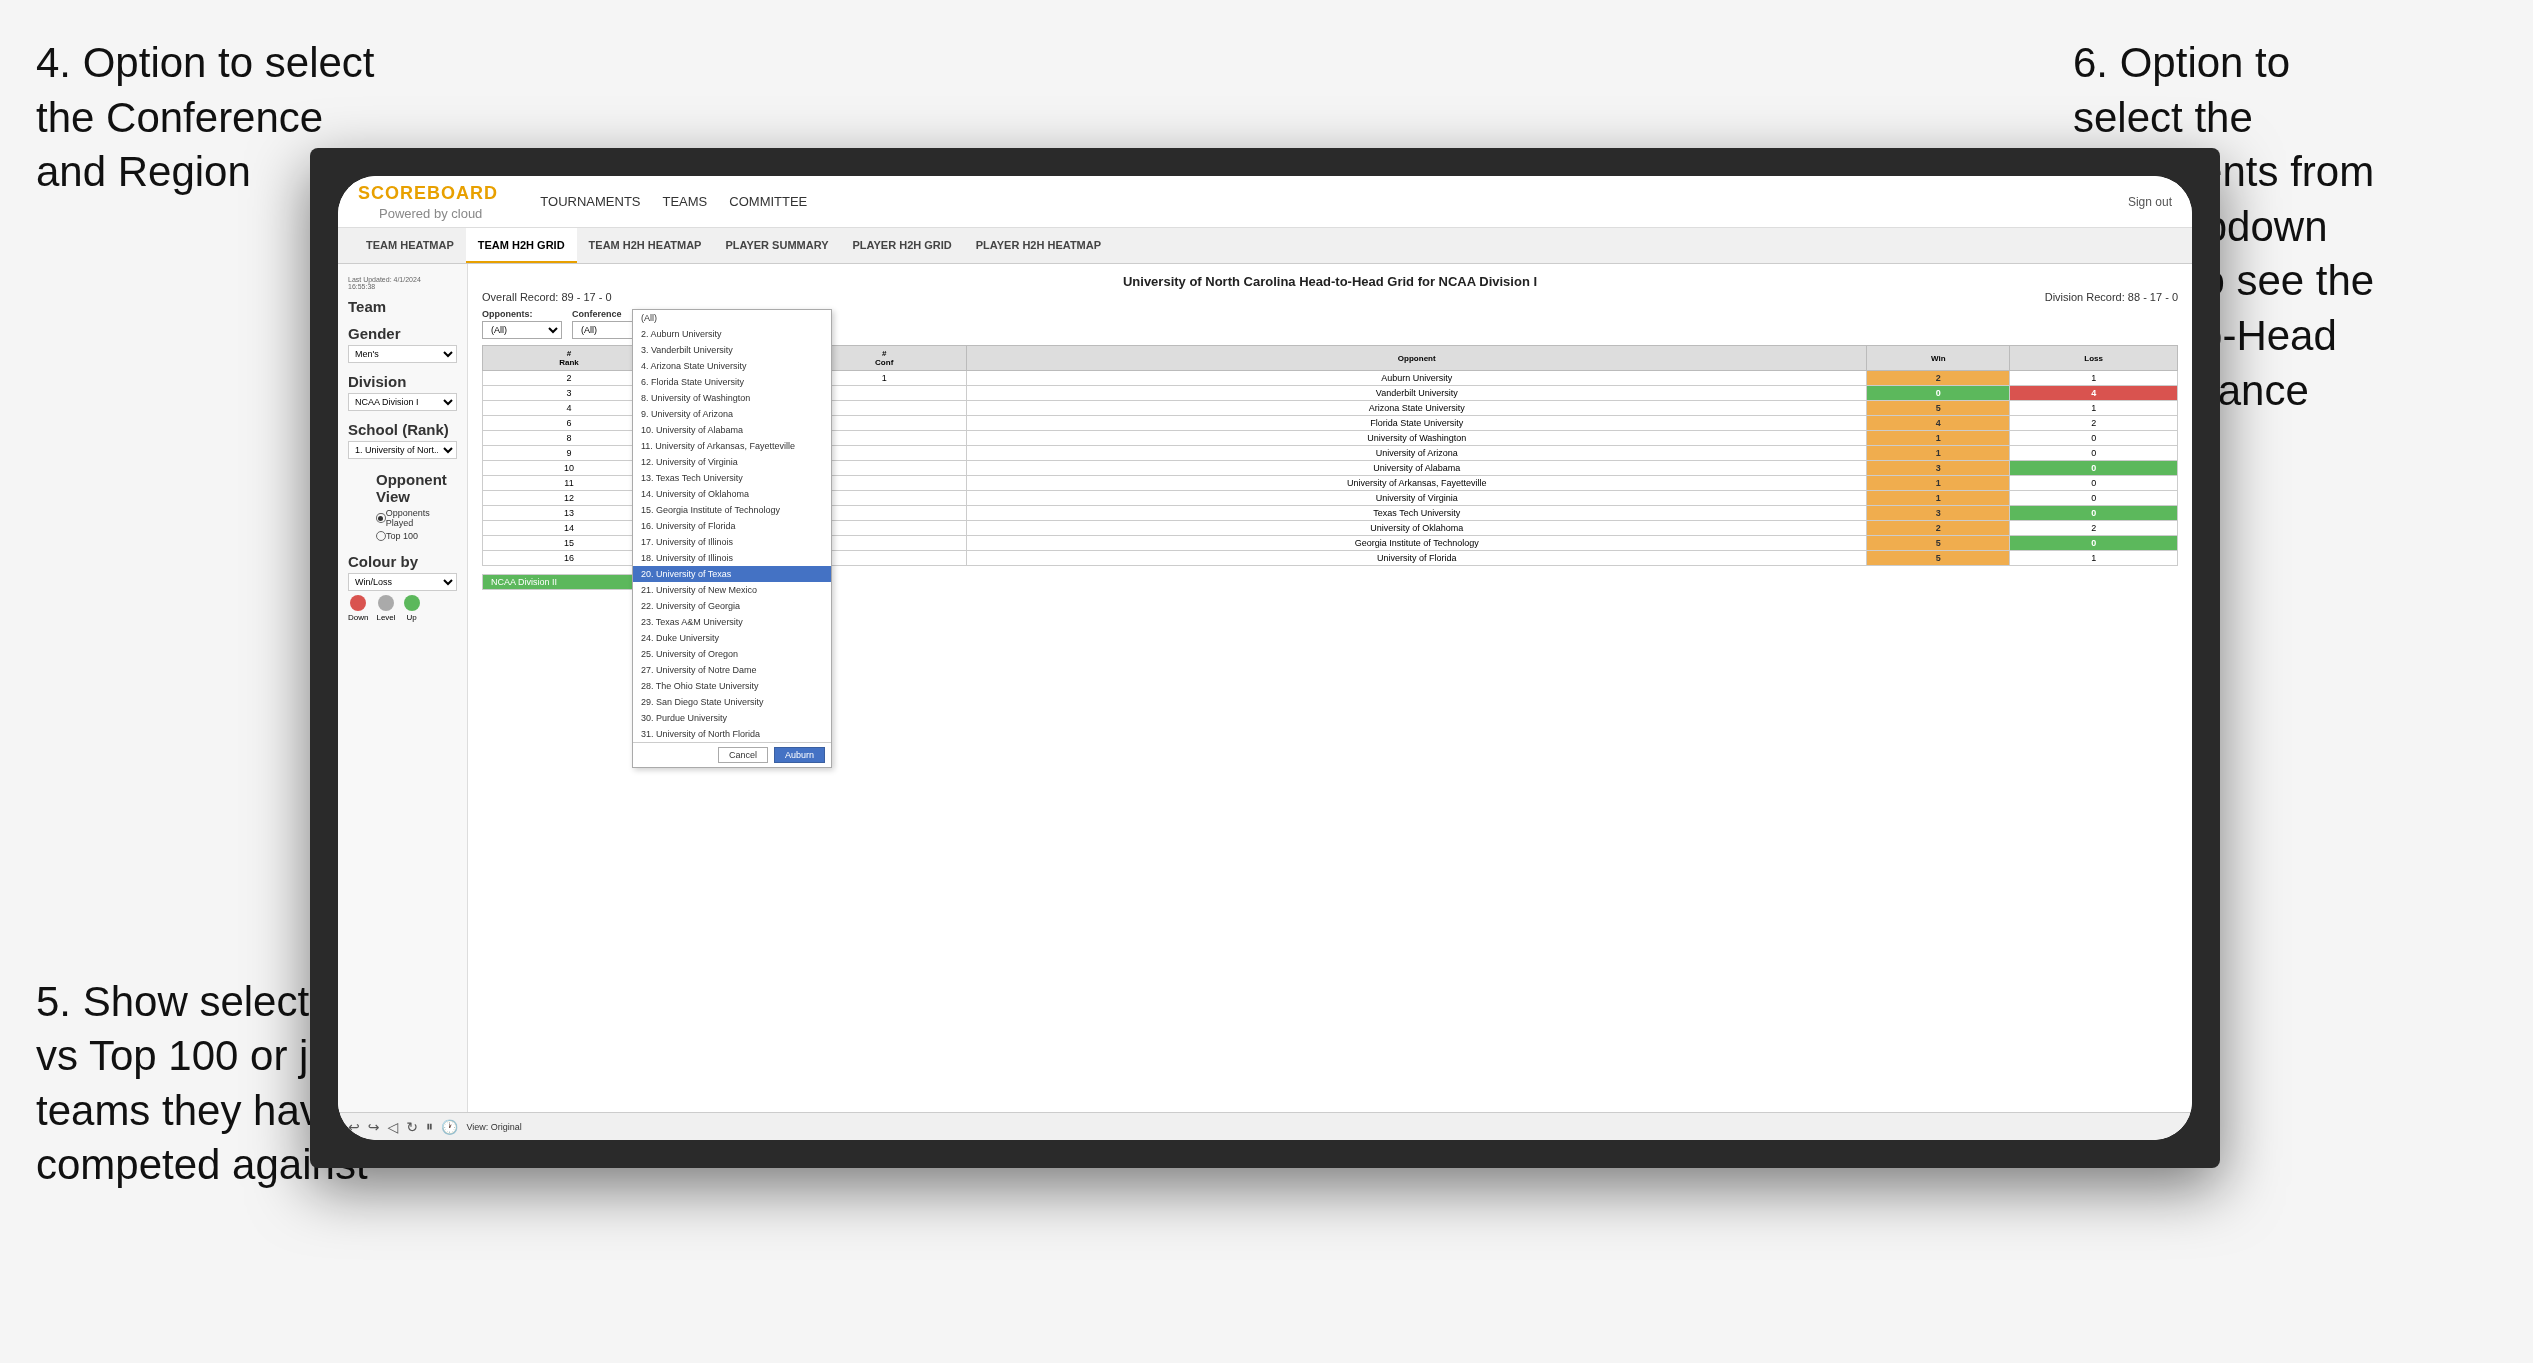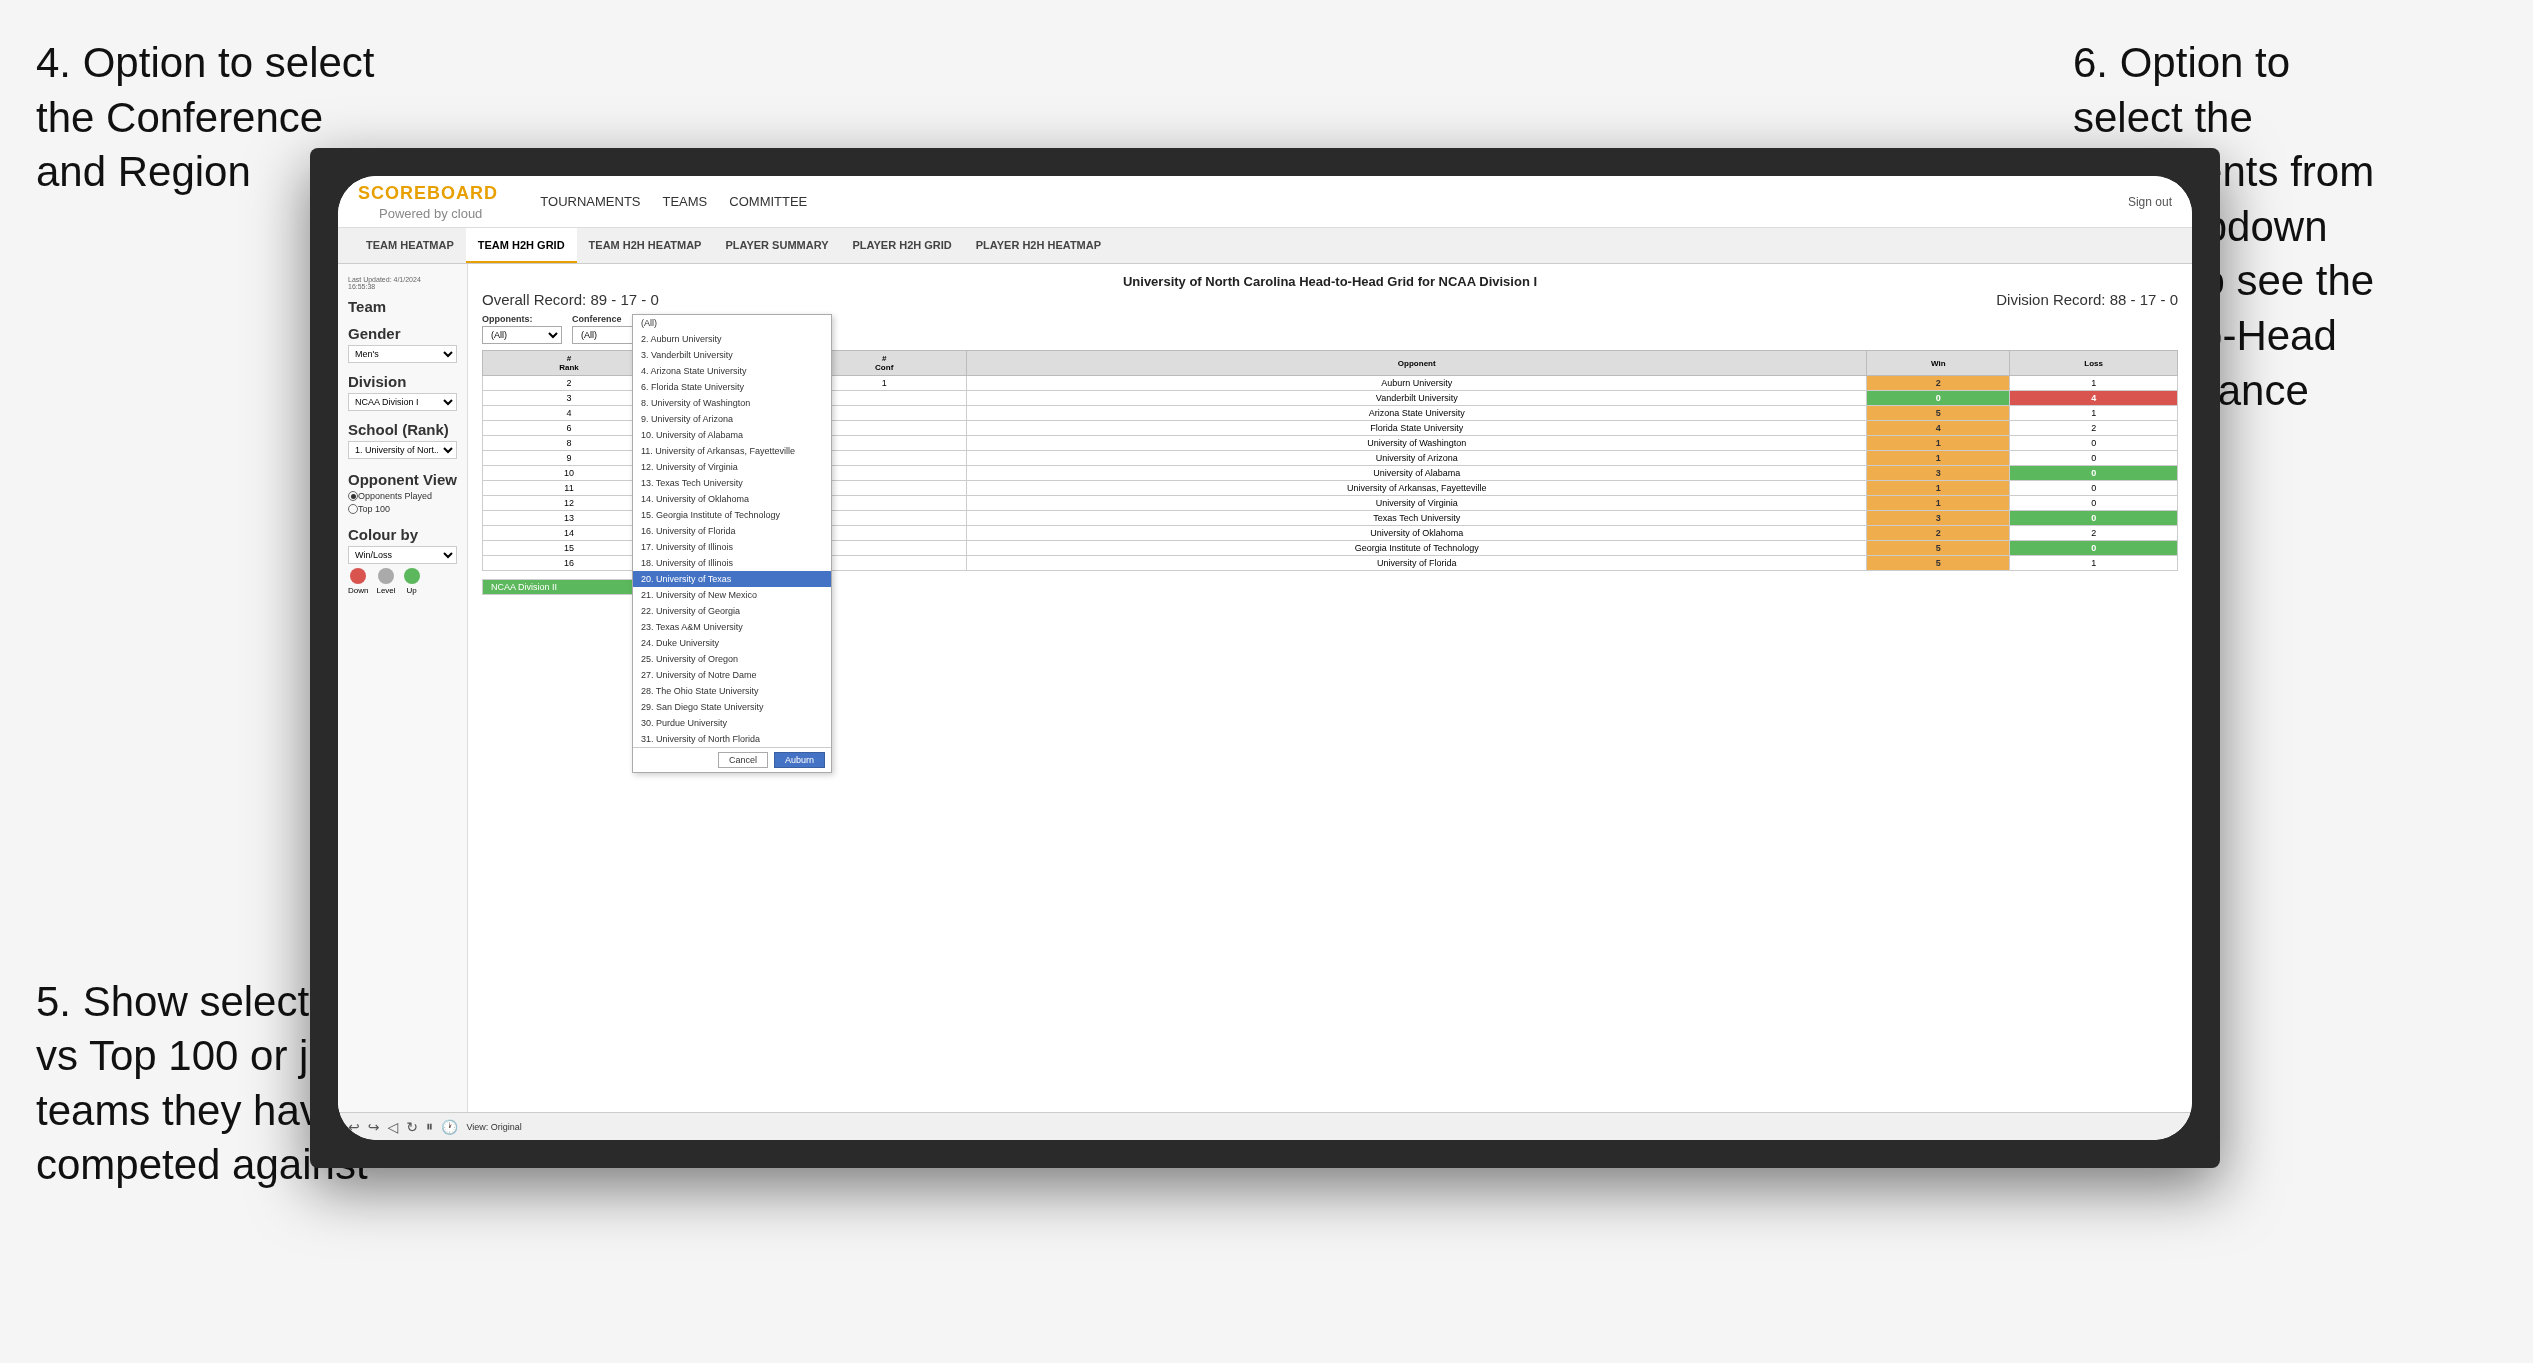--- a/index.html
+++ b/index.html
@@ -174,20 +174,21 @@
     .sidebar-select {
       width: 100%;
       font-size: 9px;
       padding: 2px;
       border: 1px solid #ccc;
       background: #fff;
     }
 
     .opponent-view-section {
       margin-top: 12px;
+      margin-left: 28px;
     }
 
     .radio-option {
       display: flex;
       align-items: center;
       gap: 0;
       font-size: 9px;
       color: #333;
       margin-bottom: 3px;
     }
@@ -247,21 +248,21 @@
       text-align: center;
       font-size: 13px;
       font-weight: 700;
       color: #222;
       margin-bottom: 2px;
     }
 
     .record-row {
       display: flex;
       justify-content: space-between;
-      font-size: 15px;
+      font-size: 11px;
       color: #333;
       margin-bottom: 6px;
     }
 
     
     .filters-row {
       display: flex;
       gap: 10px;
       margin-bottom: 6px;
       align-items: flex-end;

